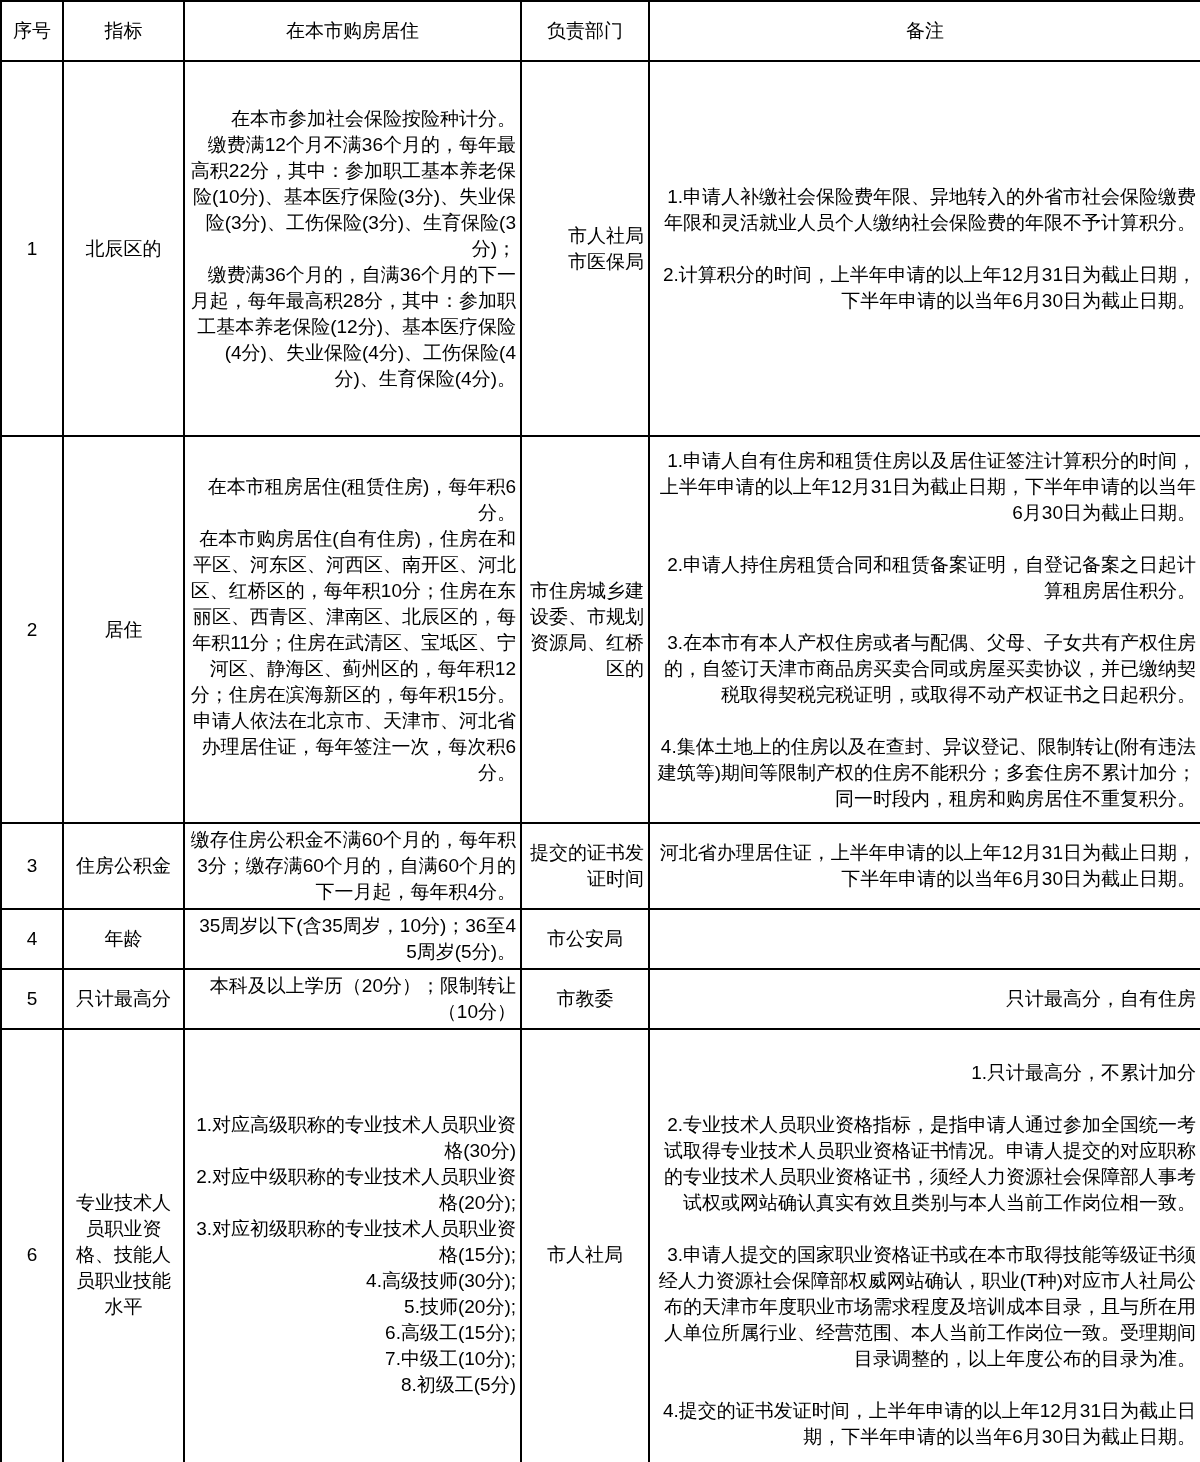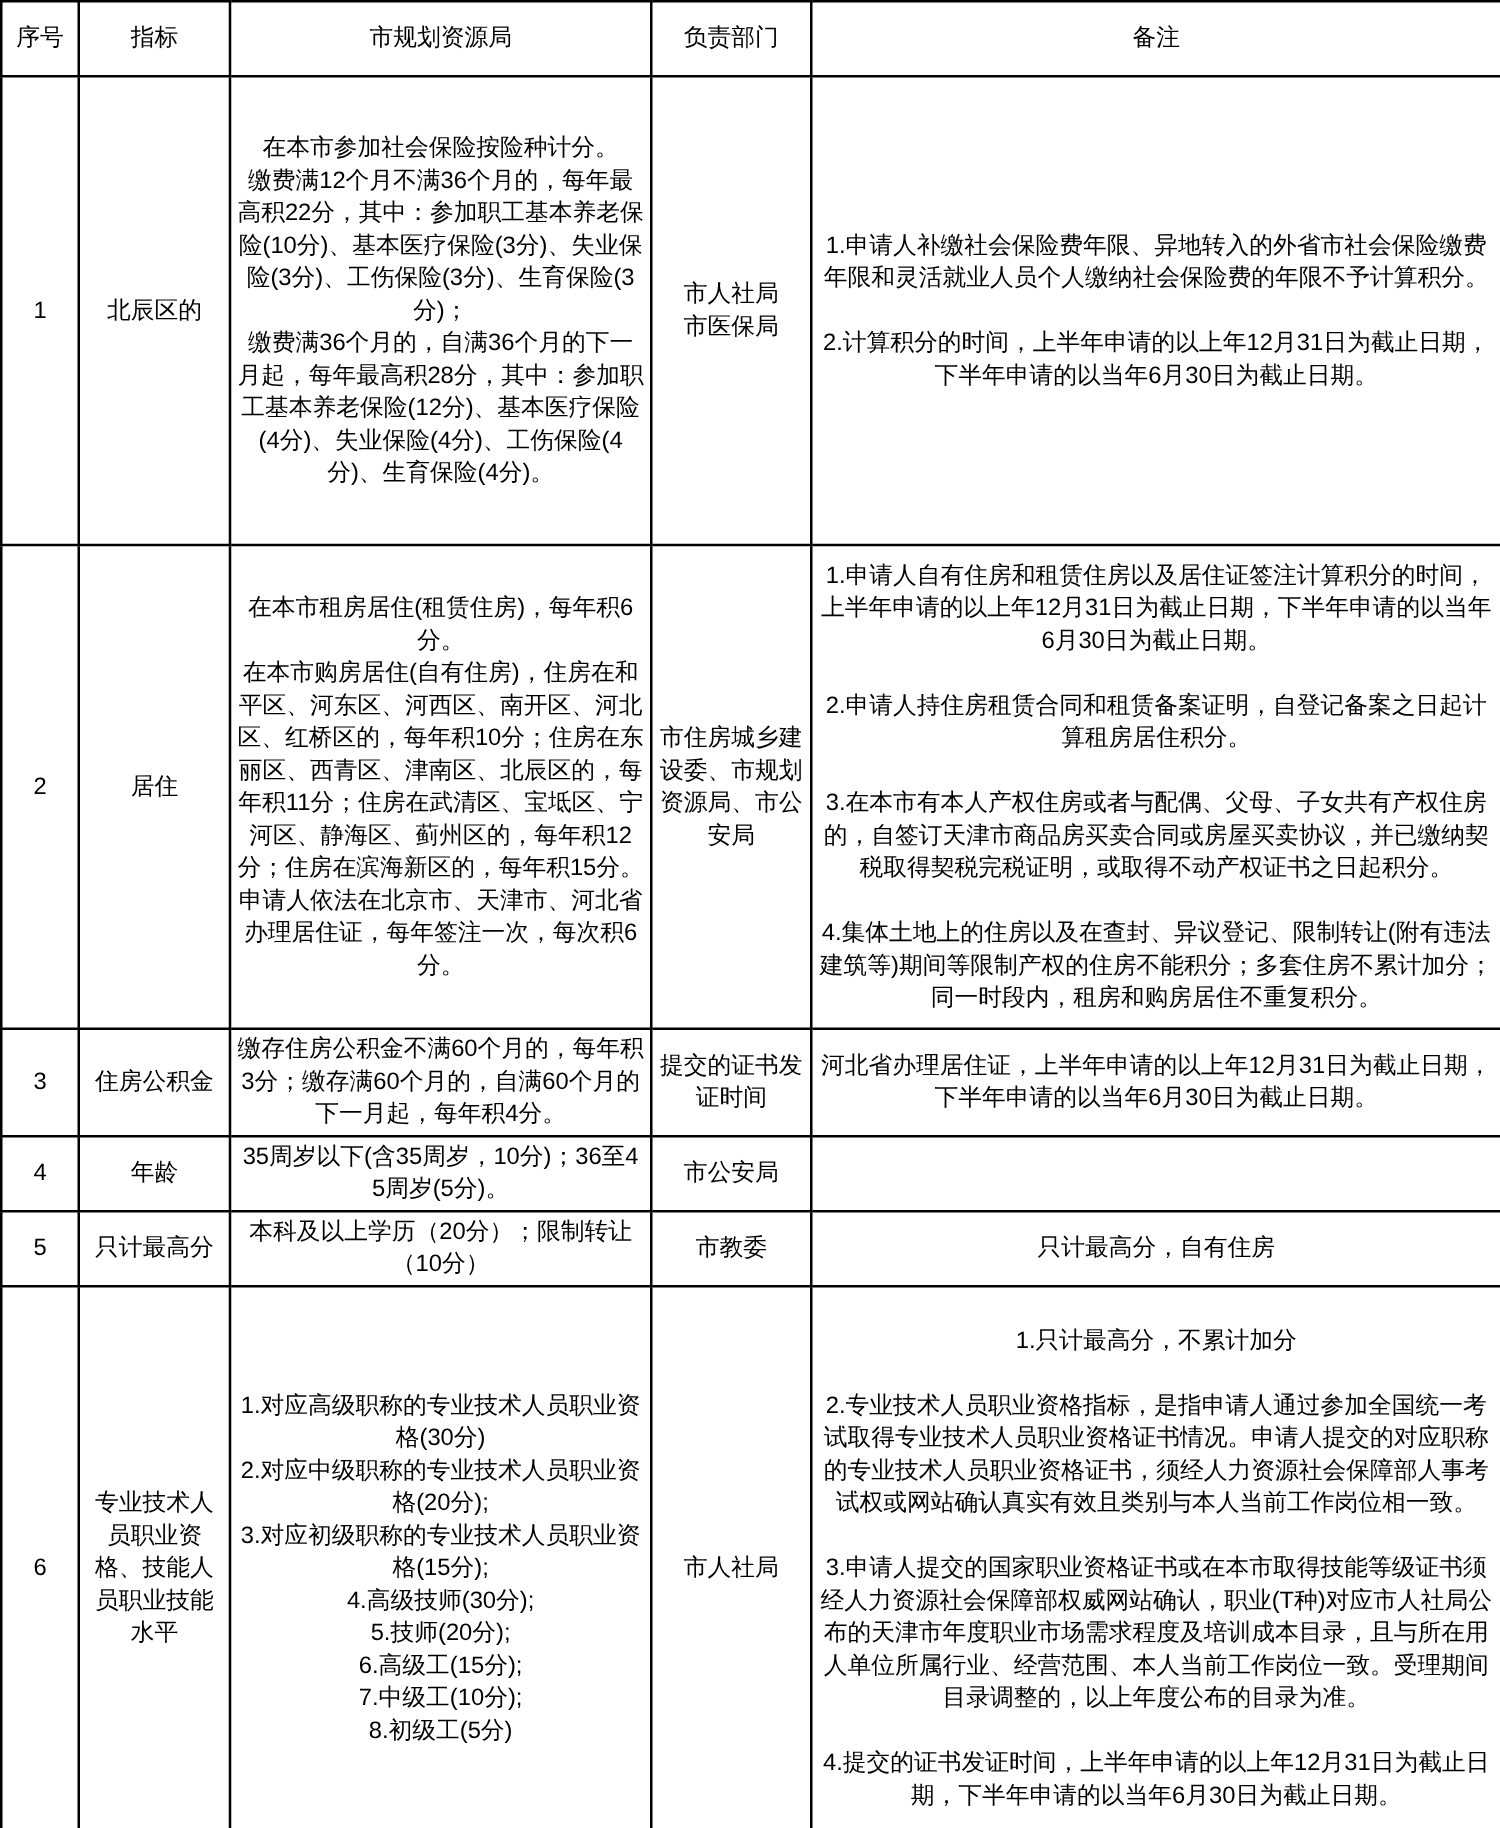--- a/index.html
+++ b/index.html
@@ -25,21 +25,21 @@
     line-height: 26px;
     font-weight: normal;
     vertical-align: middle;
     padding: 3px 4px;
     box-sizing: border-box;
     overflow: hidden;
     word-break: break-all;
   }
   .points-table th { text-align: center; }
   .center { text-align: center; }
-  .left { text-align: center; }
+  .left { text-align: right; }
   .pre { white-space: pre-line; }
   .remarks { line-height: 25px; margin-top: 36px; }
   tr.h-header { height: 60px; }
   tr.h-r1 { height: 375px; }
   tr.h-r2 { height: 387px; }
   tr.h-r3 { height: 75px; }
   tr.h-r4 { height: 55px; }
   tr.h-r5 { height: 58px; }
   tr.h-r6 { height: 452px; }
 </style>
@@ -52,21 +52,21 @@
       <col style="width:62px">
       <col style="width:121px">
       <col style="width:337px">
       <col style="width:128px">
       <col style="width:552px">
     </colgroup>
     <tbody>
         <tr class="h-header">
       <th>序号</th>
       <th>指标</th>
-      <th>市规划资源局</th>
+      <th>在本市购房居住</th>
       <th>负责部门</th>
       <th>备注</th>
     </tr>
     <tr class="h-r1">
       <td class="center">1</td>
       <td class="center">北辰区的</td>
       <td class="left pre">在本市参加社会保险按险种计分。
 缴费满12个月不满36个月的，每年最高积22分，其中：参加职工基本养老保险(10分)、基本医疗保险(3分)、失业保险(3分)、工伤保险(3分)、生育保险(3分)；
 缴费满36个月的，自满36个月的下一月起，每年最高积28分，其中：参加职工基本养老保险(12分)、基本医疗保险(4分)、失业保险(4分)、工伤保险(4分)、生育保险(4分)。</td>
       <td class="left pre">市人社局
@@ -74,21 +74,21 @@
       <td class="left pre remarks">1.申请人补缴社会保险费年限、异地转入的外省市社会保险缴费年限和灵活就业人员个人缴纳社会保险费的年限不予计算积分。
 
 2.计算积分的时间，上半年申请的以上年12月31日为截止日期，下半年申请的以当年6月30日为截止日期。</td>
     </tr>
     <tr class="h-r2">
       <td class="center">2</td>
       <td class="center">居住</td>
       <td class="left pre">在本市租房居住(租赁住房)，每年积6分。
 在本市购房居住(自有住房)，住房在和平区、河东区、河西区、南开区、河北区、红桥区的，每年积10分；住房在东丽区、西青区、津南区、北辰区的，每年积11分；住房在武清区、宝坻区、宁河区、静海区、蓟州区的，每年积12分；住房在滨海新区的，每年积15分。
 申请人依法在北京市、天津市、河北省办理居住证，每年签注一次，每次积6分。</td>
-      <td class="left">市住房城乡建设委、市规划资源局、市公安局</td>
+      <td class="left">市住房城乡建设委、市规划资源局、红桥区的</td>
       <td class="left pre remarks">1.申请人自有住房和租赁住房以及居住证签注计算积分的时间，上半年申请的以上年12月31日为截止日期，下半年申请的以当年6月30日为截止日期。
 
 2.申请人持住房租赁合同和租赁备案证明，自登记备案之日起计算租房居住积分。
 
 3.在本市有本人产权住房或者与配偶、父母、子女共有产权住房的，自签订天津市商品房买卖合同或房屋买卖协议，并已缴纳契税取得契税完税证明，或取得不动产权证书之日起积分。
 
 4.集体土地上的住房以及在查封、异议登记、限制转让(附有违法建筑等)期间等限制产权的住房不能积分；多套住房不累计加分；同一时段内，租房和购房居住不重复积分。</td>
     </tr>
     <tr class="h-r3">
       <td class="center">3</td>

